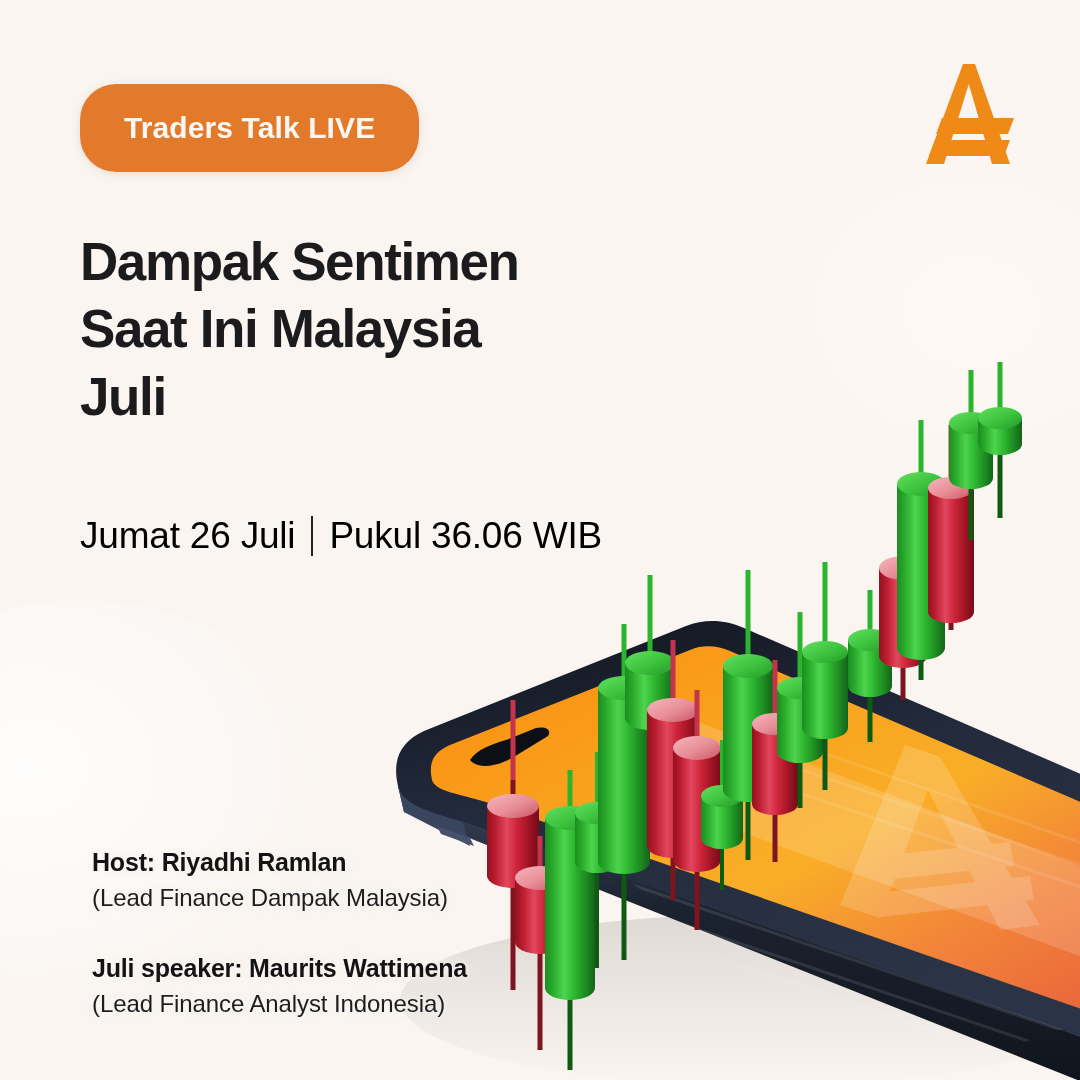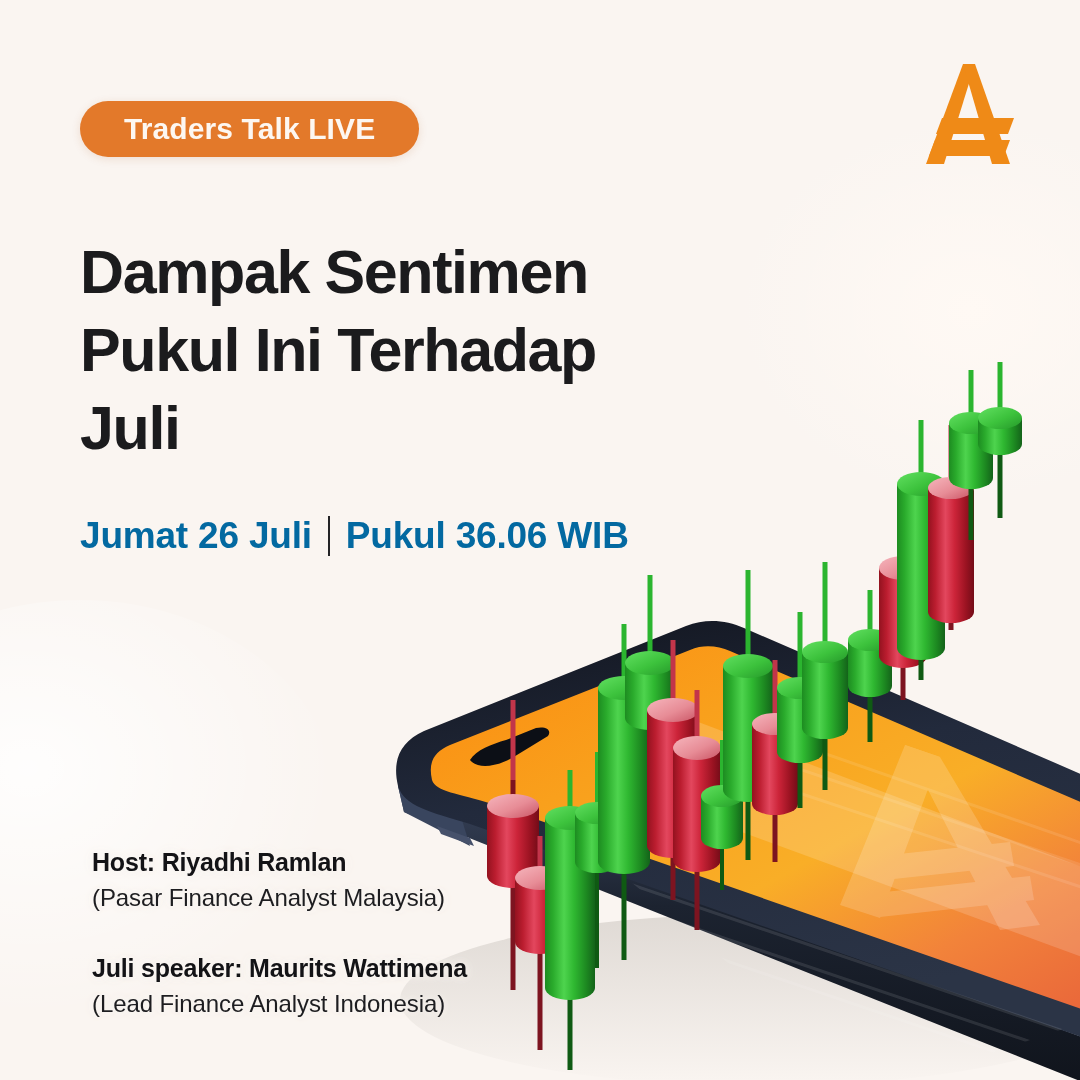--- a/index.html
+++ b/index.html
@@ -31,22 +31,22 @@
   }
   .blob-b {
     right: -120px; top: 120px;
     width: 460px; height: 380px;
     background: radial-gradient(ellipse at 50% 50%, #fff9f4 0%, rgba(255,249,244,0) 72%);
   }
 
   
   #badge {
     position: absolute;
-    left: 80px; top: 101px;
-    height: 56px;
+    left: 80px; top: 84px;
+    height: 88px;
     padding: 0 44px;
     display: flex;
     align-items: center;
     border-radius: 36px;
     background: #e3792a;
     box-shadow: 0 2px 10px rgba(160, 80, 20, .14);
   }
   #badge-label {
     color: #fdf7f1;
     font-size: 30px;
@@ -61,36 +61,36 @@
     right: 58px; top: 58px;
     width: 104px; height: 112px;
   }
 
   
   #headline {
     position: absolute;
     left: 80px; top: 192px;
     width: 760px;
     color: #1b1b1d;
-    font-size: 61px;
+    font-size: 53px;
     font-weight: 700;
     line-height: 1.28;
     letter-spacing: -1.4px;
   }
   #headline .ln { display: block; white-space: nowrap; }
 
   
   #schedule {
     position: absolute;
     left: 80px; top: 515px;
     display: flex;
     align-items: center;
-    color: #0369a1;
+    color: #000000;
     font-size: 37px;
-    font-weight: 700;
+    font-weight: 400;
     letter-spacing: -.2px;
     white-space: nowrap;
   }
   #schedule .sep {
     display: inline-block;
     width: 2px;
     height: 40px;
     background: #232326;
     margin: 0 16px;
   }
@@ -395,34 +395,34 @@
       <path d="M 45 6 L 57 6 L 92 106 L 74 106 Z"></path>
 
       <path d="M 24 60 L 96 60 L 90 76 L 18 76 Z"></path>
 
       <path d="M 17 82 L 92 82 L 86 98 L 11 98 Z"></path>
     </g>
   </svg>
 
   <h1 id="headline">
     <span class="ln">Dampak Sentimen</span>
-    <span class="ln">Pukul Ini Terhadap</span>
+    <span class="ln">Saat Ini Malaysia</span>
     <span class="ln">Juli</span>
   </h1>
 
   <div id="schedule">
     <span>Jumat 26 Juli</span>
     <span class="sep"></span>
     <span>Pukul 36.06 WIB</span>
   </div>
 
   <div id="speakers">
     <div class="spk-block">
       <div class="spk-name">Host: Riyadhi Ramlan</div>
-      <div class="spk-role">(Pasar Finance Analyst Malaysia)</div>
+      <div class="spk-role">(Lead Finance Dampak Malaysia)</div>
     </div>
     <div class="spk-block">
       <div class="spk-name">Juli speaker: Maurits Wattimena</div>
       <div class="spk-role">(Lead Finance Analyst Indonesia)</div>
     </div>
   </div>
 
 </div>
 
 </body></html>

